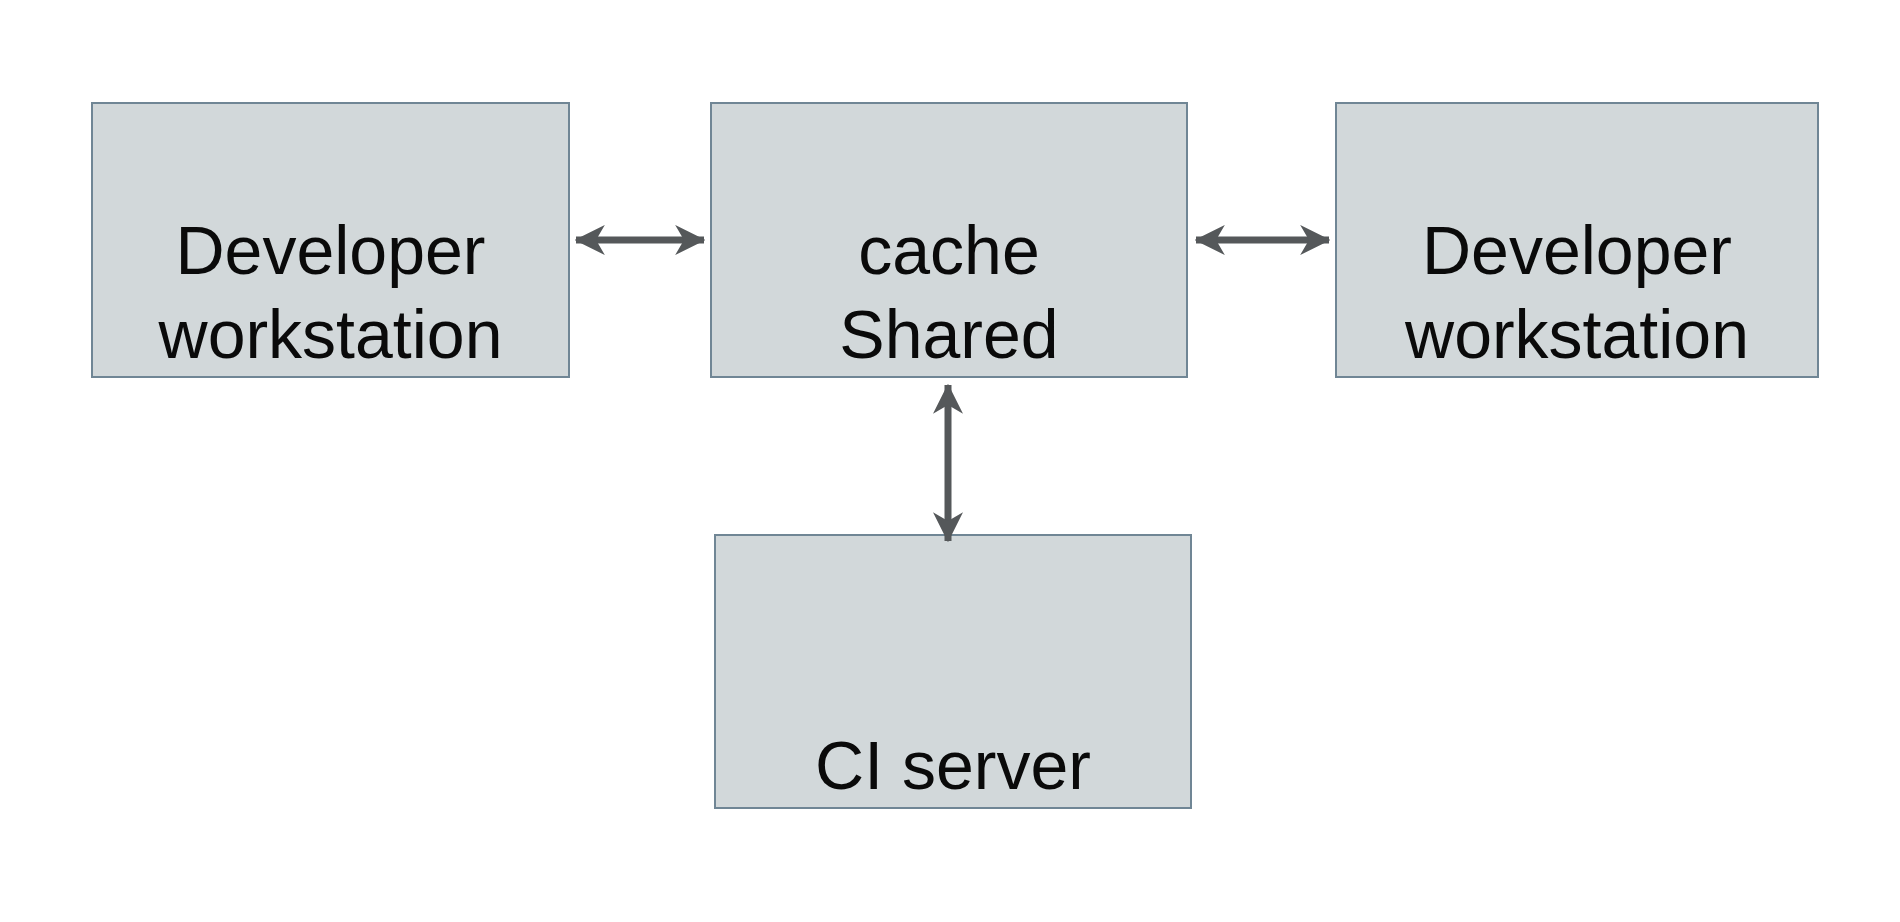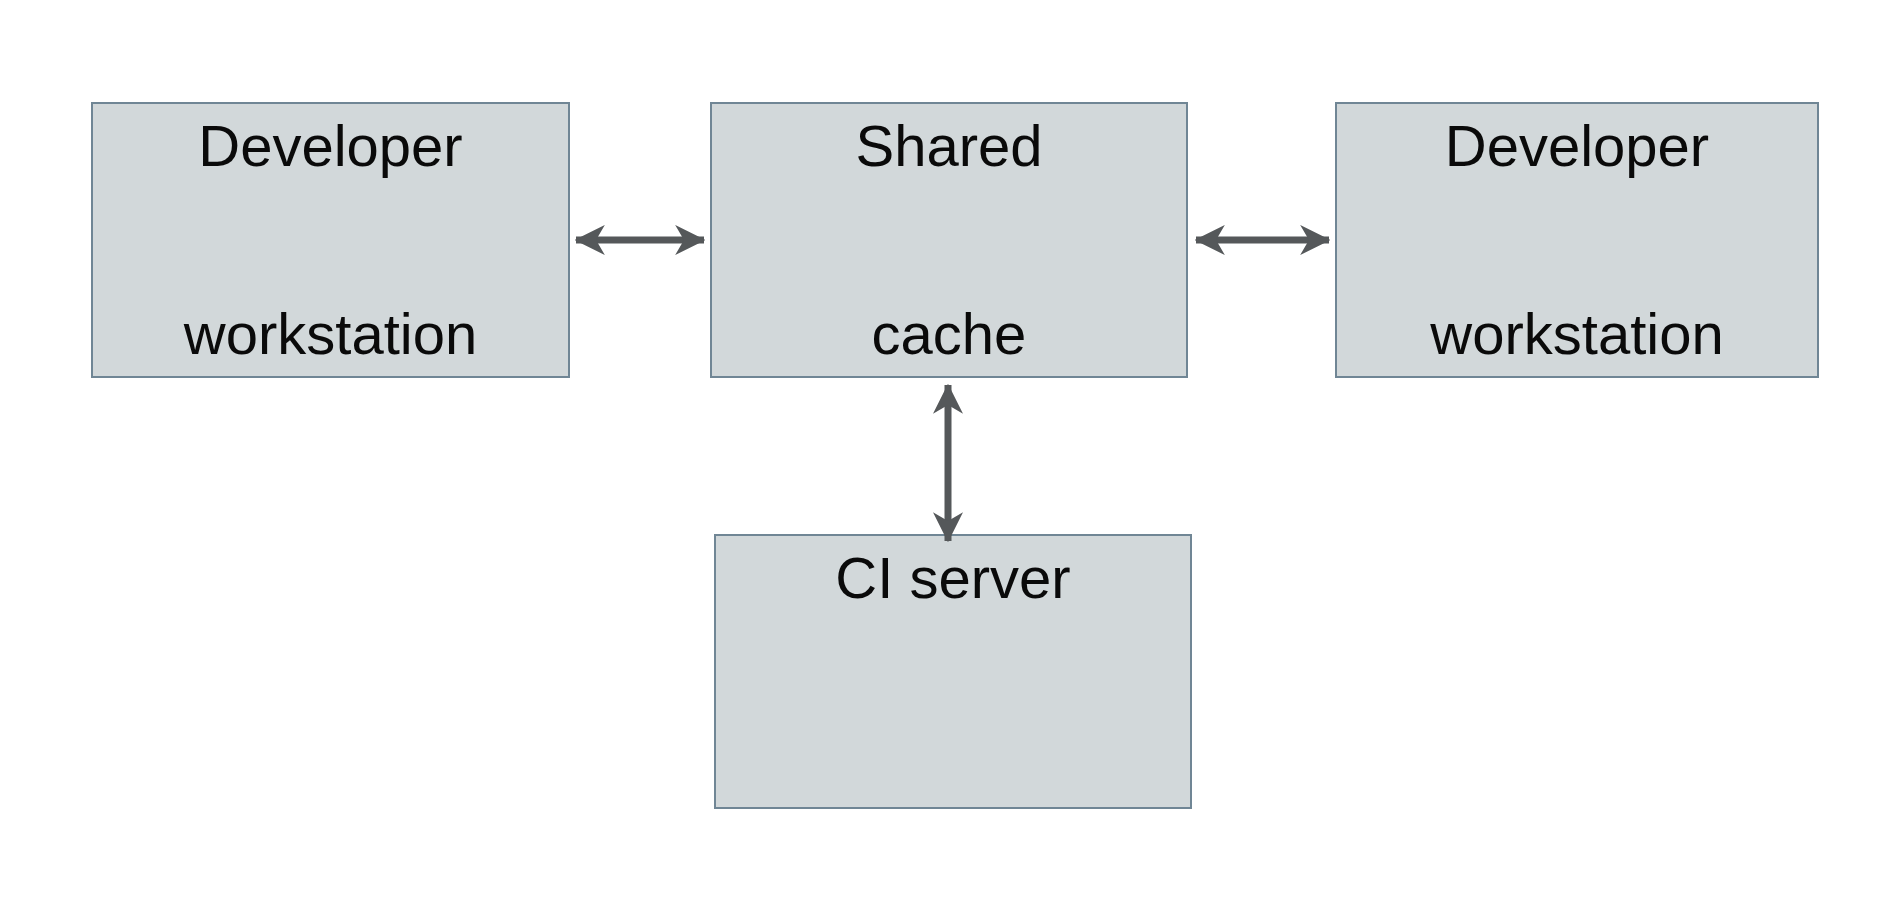--- a/index.html
+++ b/index.html
@@ -23,24 +23,24 @@
     overflow: hidden;
     font-family: "Liberation Sans", "DejaVu Sans", sans-serif;
   }
   .node {
     position: absolute;
     background: var(--node-fill);
     border: 2px solid var(--node-border);
     display: flex;
     flex-direction: column;
     align-items: center;
-    justify-content: space-between;
+    justify-content: flex-end;
     text-align: center;
     color: var(--text);
-    font-size: 58px;
+    font-size: 68px;
     line-height: 84px;
     font-weight: 400;
     letter-spacing: 0;
   }
   .node span { display: block; white-space: nowrap; }
   #node-left-workstation  { left: 91px;   top: 102px; width: 479px; height: 276px; }
   #node-shared-cache      { left: 710px;  top: 102px; width: 478px; height: 276px; }
   #node-right-workstation { left: 1335px; top: 102px; width: 484px; height: 276px; }
   #node-ci-server         { left: 714px;  top: 534px; width: 478px; height: 275px; }
   svg.arrows {
@@ -63,22 +63,22 @@
 <body>
 
 <div class="canvas">
 
   <div class="node" id="node-left-workstation">
     <span>Developer</span>
     <span>workstation</span>
   </div>
 
   <div class="node" id="node-shared-cache">
+    <span>cache</span>
     <span>Shared</span>
-    <span>cache</span>
   </div>
 
   <div class="node" id="node-right-workstation">
     <span>Developer</span>
     <span>workstation</span>
   </div>
 
   <div class="node" id="node-ci-server">
     <span>CI server</span>
   </div>

